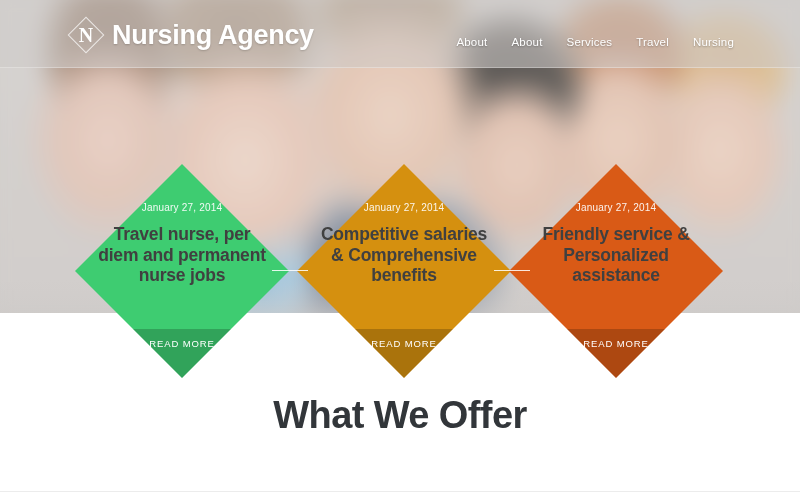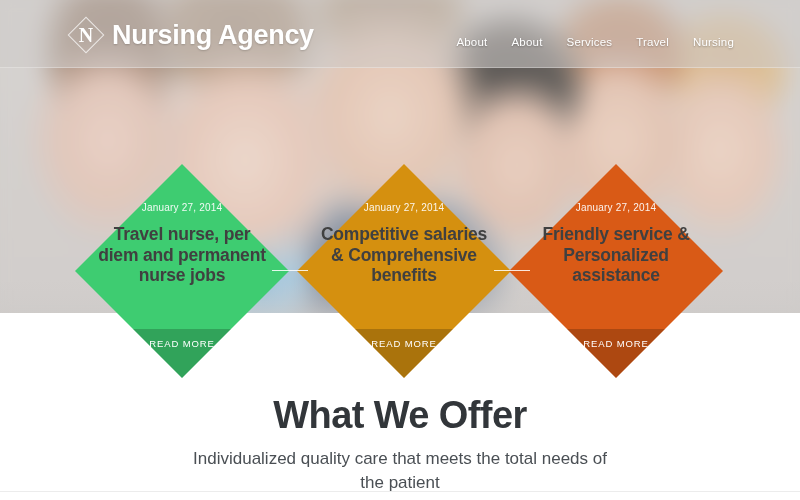--- a/index.html
+++ b/index.html
@@ -212,18 +212,17 @@
         <div class="card-date">January 27, 2014</div>
         <div class="card-title">Friendly service &amp; Personalized assistance</div>
       </div>
       <div class="card-more">READ MORE</div>
     </div>
 
   </div>
 
   <div class="offer">
     <div class="offer-title">What We Offer</div>
-    <div class="offer-sub">Individualized quality care that meets the total needs of the patient</div>
   </div>
 
   <div class="bottom-rule"></div>
 
 </div>
 
 </body></html>

